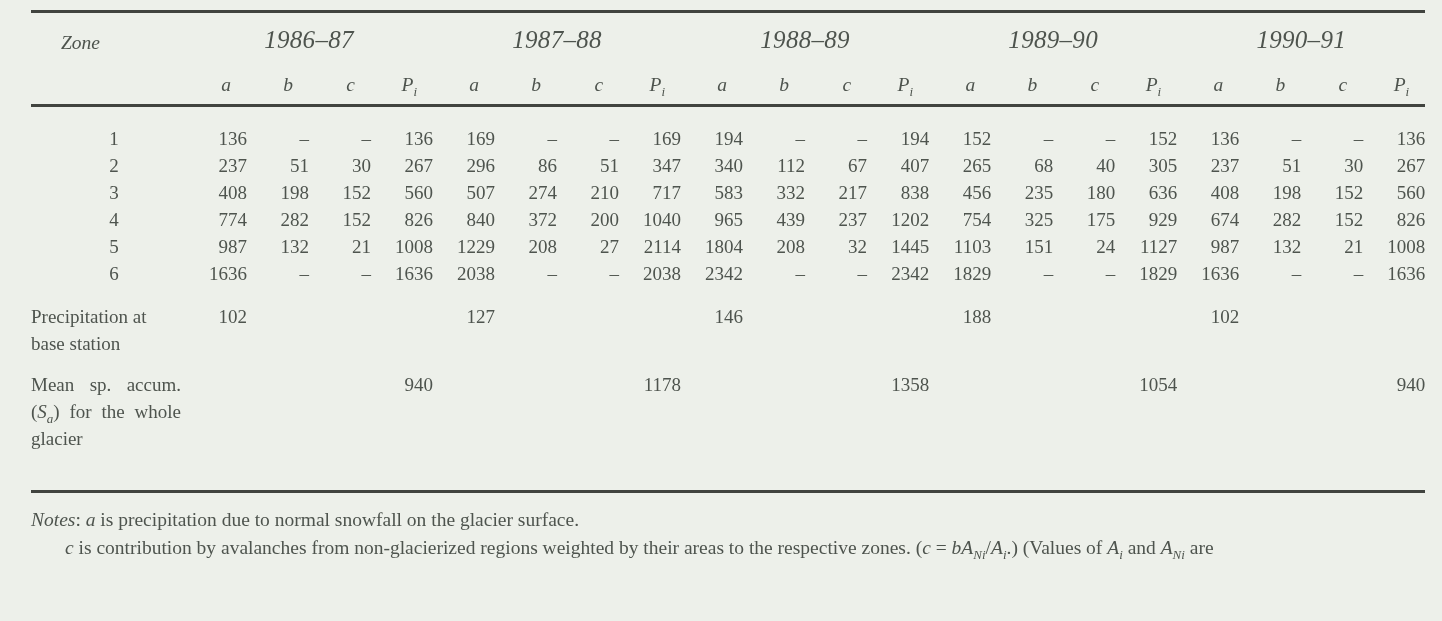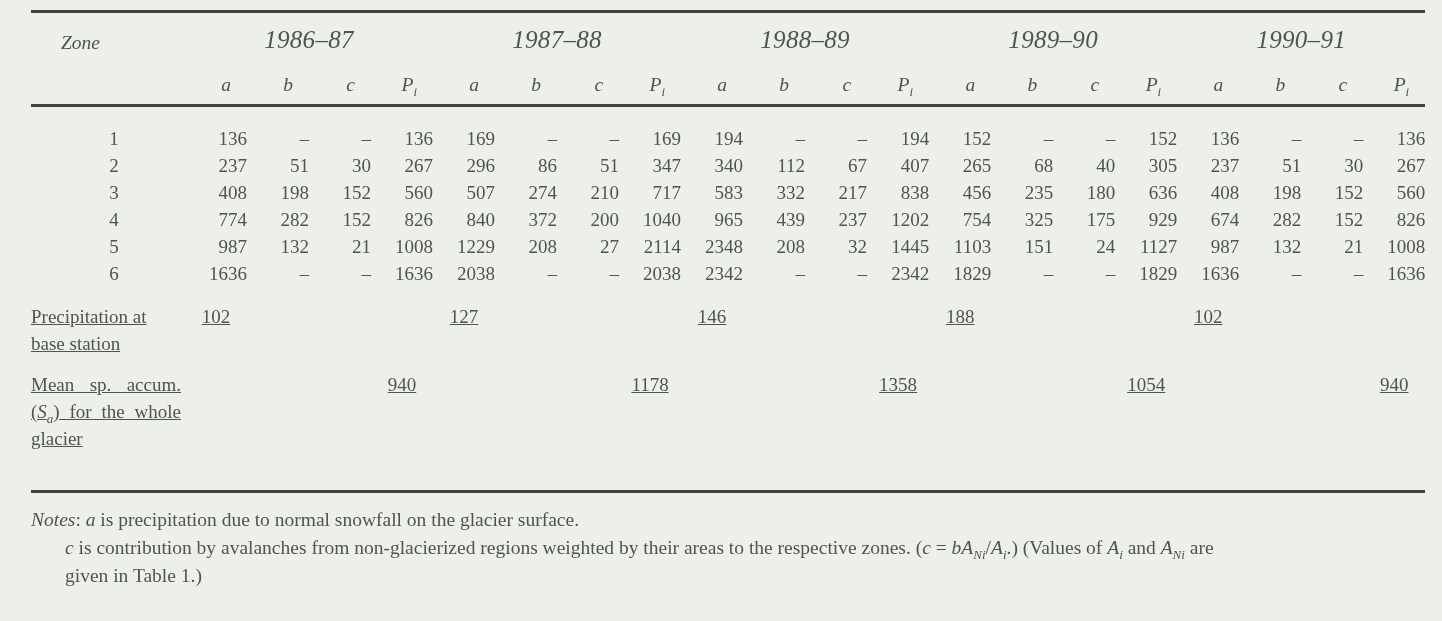--- a/index.html
+++ b/index.html
@@ -33,25 +33,25 @@
   tr.year-row th, tr.sub-row th{vertical-align:bottom;}
   .zone-th{text-align:left;padding-left:30px;padding-bottom:10px;font-size:19.5px;}
   .year-th{text-align:center;padding-bottom:10px;font-size:25px;letter-spacing:0.3px;}
   .sub-th{text-align:right;padding-right:16px;padding-bottom:8px;font-size:19.5px;}
   tr.sub-row th{border-bottom:3px solid var(--rule);}
   sub{font-size:13px;line-height:0;}
   tr.zone-row{height:27px;}
   .zone-cell{text-align:center;padding-left:12px;}
   .num-cell{text-align:right;white-space:nowrap;}
   tr.spacer td{padding:0;line-height:0;}
-  tr.summary-row td{vertical-align:top;text-decoration:underline;}
+  tr.summary-row td{vertical-align:top;}
   .label-cell{line-height:27px;}
   .label-line{width:150px;}
   .jline{text-align:justify;text-align-last:justify;}
-  .sum-val{line-height:27px;text-align:center;}
+  .sum-val{line-height:27px;}
   .notes{margin-top:13px;line-height:28px;font-size:19.5px;}
   .note-line.indent{padding-left:34px;}
 </style>
 </head>
 <body>
 
 <div class="page">
   <table>
     <colgroup>
         <col class="col-zone">
@@ -208,21 +208,21 @@
         <tr class="zone-row">
           <td class="zone-cell">5</td>
           <td class="num-cell">987</td>
           <td class="num-cell">132</td>
           <td class="num-cell">21</td>
           <td class="num-cell">1008</td>
           <td class="num-cell">1229</td>
           <td class="num-cell">208</td>
           <td class="num-cell">27</td>
           <td class="num-cell">2114</td>
-          <td class="num-cell">2348</td>
+          <td class="num-cell">1804</td>
           <td class="num-cell">208</td>
           <td class="num-cell">32</td>
           <td class="num-cell">1445</td>
           <td class="num-cell">1103</td>
           <td class="num-cell">151</td>
           <td class="num-cell">24</td>
           <td class="num-cell">1127</td>
           <td class="num-cell">987</td>
           <td class="num-cell">132</td>
           <td class="num-cell">21</td>
@@ -291,15 +291,14 @@
           <td class="num-cell sum-val">940</td>
         </tr>
         <tr class="spacer">
           <td colspan="21" style="height: 38px;"></td>
         </tr>
       </tbody>
   </table>
   <div class="notes">
       <div class="note-line"><i>Notes</i>: <i>a</i> is precipitation due to normal snowfall on the glacier surface.</div>
       <div class="note-line indent"><i>c</i> is contribution by avalanches from non-glacierized regions weighted by their areas to the respective zones. (<i>c</i> = <i>bA</i><sub><i>Ni</i></sub>/<i>A</i><sub><i>i</i></sub>.) (Values of <i>A</i><sub><i>i</i></sub> and <i>A</i><sub><i>Ni</i></sub> are</div>
-      <div class="note-line indent">given in Table 1.)</div>
     </div>
 </div>
 
 </body></html>

